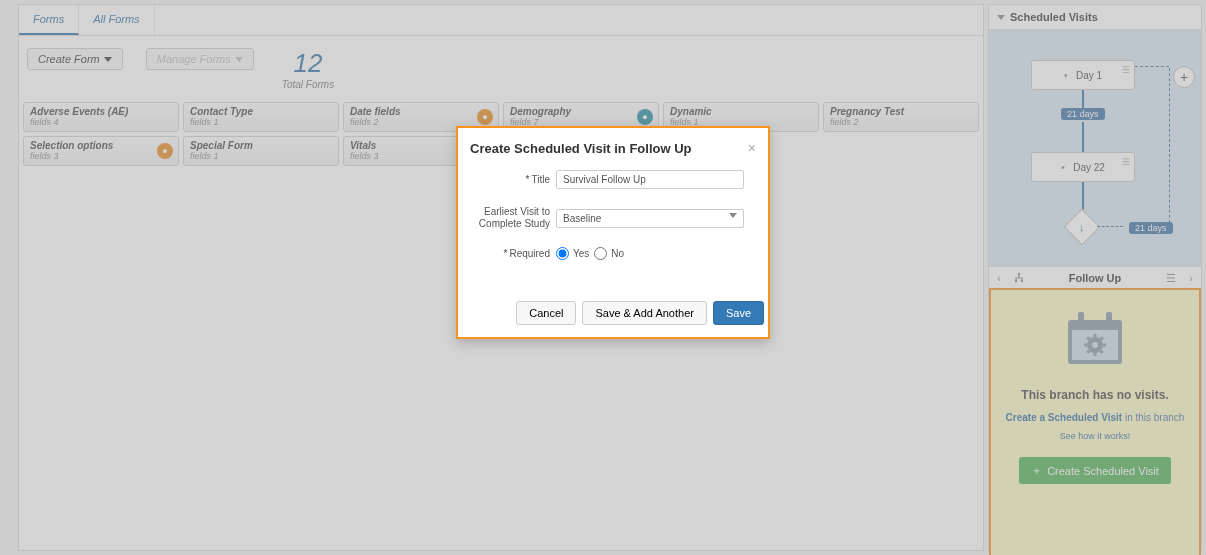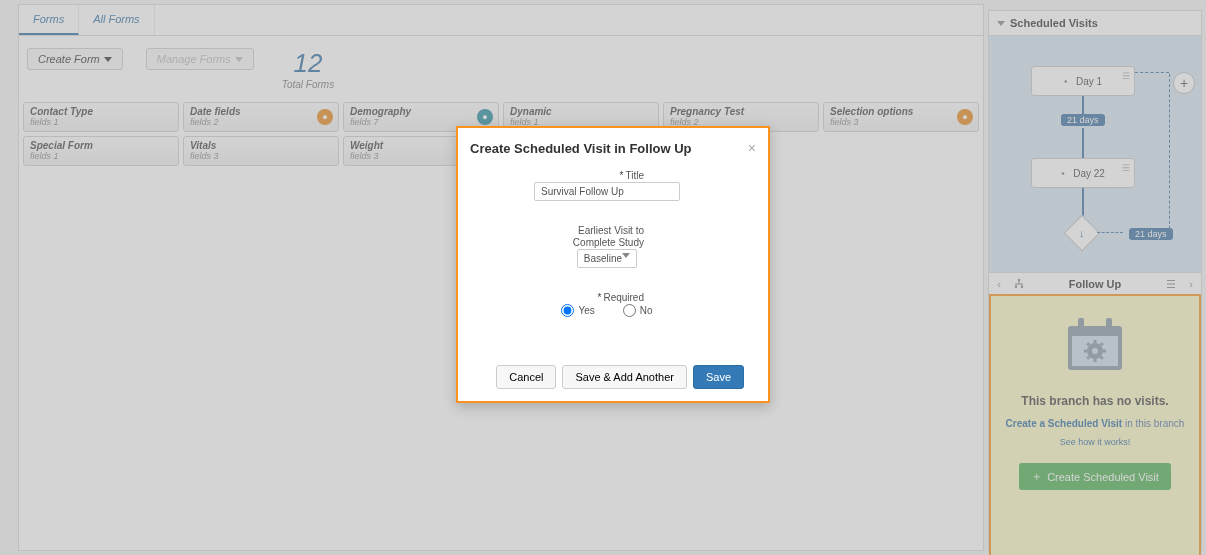--- a/index.html
+++ b/index.html
@@ -1,20 +1,20 @@
 <!DOCTYPE html>
 <html><head>
 <meta charset="utf-8">
 <style>
   * { box-sizing: border-box; margin: 0; padding: 0; font-family: Arial, Helvetica, sans-serif; }
   body { background: #f5f5f5; width: 1206px; height: 555px; overflow: hidden; position: relative; font-size: 11px; color: #333; }
 
   .main-wrap { display: flex; height: 555px; }
   .left-pane { flex: 1; background: #fff; border: 1px solid #d9d9d9; margin: 4px 4px 4px 18px; position: relative; font-style: italic; }
-  .right-pane { width: 214px; background: #eef5fc; border: 1px solid #d9d9d9; margin: 10px 4px 4px 0; position: relative; }
+  .right-pane { width: 214px; background: #eef5fc; border: 1px solid #d9d9d9; margin: 4px 4px 4px 0; position: relative; }
 
   .tabs { display: flex; border-bottom: 1px solid #d9d9d9; }
   .tab { padding: 8px 14px; color: #2e6da4; cursor: pointer; border-right: 1px solid #e8e8e8; }
   .tab.active { border-bottom: 2px solid #2e6da4; }
 
   .toolbar { display: flex; align-items: flex-start; padding: 12px 8px 8px 8px; }
   .btn { border: 1px solid #ccc; background: #f7f7f7; padding: 4px 10px; border-radius: 3px; cursor: pointer; display: inline-flex; align-items: center; gap: 4px; color: #333; }
   .btn.disabled { color: #bbb; margin-left: 15px; }
   .caret { border-left: 4px solid transparent; border-right: 4px solid transparent; border-top: 5px solid currentColor; display: inline-block; }
   .count-block { margin-left: 28px; text-align: center; color: #2e6da4; }
@@ -29,28 +29,28 @@
 
   
   .dim { position: absolute; inset: 0; background: rgba(160,160,160,0.45); z-index: 10; pointer-events: none; }
 
   
   .modal { position: absolute; left: 456px; top: 126px; width: 314px; background: #fff; border: 2px solid #f7931e; z-index: 20; box-shadow: 0 4px 12px rgba(0,0,0,0.2); }
   .modal-head { padding: 12px 12px 10px 12px; display: flex; justify-content: space-between; align-items: center; }
   .modal-title { font-size: 13px; font-weight: bold; color: #333; }
   .modal-close { color: #aaa; font-size: 14px; cursor: pointer; }
   .modal-body { padding: 4px 24px 16px 12px; }
-  .form-row { display: flex; align-items: center; margin-bottom: 24px; flex-direction: column; }
+  .form-row { display: flex; align-items: center; margin-bottom: 17px; }
   .form-row .flabel { width: 86px; text-align: right; padding-right: 6px; font-size: 10px; color: #555; line-height: 1.2; }
   .form-row .flabel .req { color: #444; margin-right: 2px; }
   .form-row input[type=text], .form-row .select { flex: 1; border: 1px solid #ccc; border-radius: 2px; padding: 3px 6px; font-size: 10px; color: #555; background: #fff; }
   .form-row .select { display: flex; justify-content: space-between; }
-  .radio-group { display: flex; gap: 28px; align-items: center; font-size: 10px; color: #555; }
+  .radio-group { display: flex; gap: 5px; align-items: center; font-size: 10px; color: #555; }
   .radio-group label { display: flex; align-items: center; gap: 4px; }
-  .modal-foot { padding: 8px 24px 12px 12px; display: flex; justify-content: flex-end; gap: 6px; }
+  .modal-foot { padding: 8px 4px 12px 12px; display: flex; justify-content: flex-end; gap: 6px; }
   .mbtn { border: 1px solid #ccc; padding: 5px 12px; border-radius: 3px; background: #f7f7f7; font-size: 11px; cursor: pointer; }
   .mbtn.primary { background: #337ab7; border-color: #2e6da4; color: #fff; }
 
   
   .rp-header { background: #fff; padding: 6px 8px; font-size: 11px; font-weight: bold; color: #333; display: flex; align-items: center; border-bottom: 1px solid #d9d9d9; }
   .tri { width:0; height:0; border-top:4px solid transparent; border-bottom:4px solid transparent; border-left:5px solid #888; margin-right:5px; }
   .tri.open { border-left: none; border-top:5px solid #888; border-right:4px solid transparent; border-bottom:none; border-left:4px solid transparent; }
 
   .sv-area { background: #d8e6f3; position: relative; height: 236px; overflow: hidden; }
   .visit-node { position: absolute; background: #fff; border: 1px solid #c7c7c7; border-radius: 3px; width: 104px; height: 30px; display:flex; align-items:center; justify-content:center; font-size:10px; color:#444; }
@@ -96,20 +96,24 @@
       <div class="btn disabled">
         <span>Manage Forms</span>
         <span class="caret"></span>
       </div>
       <div class="count-block">
         <div class="num">12</div>
         <div class="lbl">Total Forms</div>
       </div>
     </div>
     <div class="forms-grid" id="forms-grid">
+        <div class="form-card">
+          <div class="fname">Adverse Events (AE)</div>
+          <div class="ffields">fields 4</div>
+        </div>
         <div class="form-card">
           <div class="fname">Contact Type</div>
           <div class="ffields">fields 1</div>
         </div>
         <div class="form-card">
           <div class="fname">Date fields</div>
           <div class="ffields">fields 2</div>
           <div class="card-icon" style="background: rgb(232, 136, 27);">●</div>
         </div>
         <div class="form-card">

